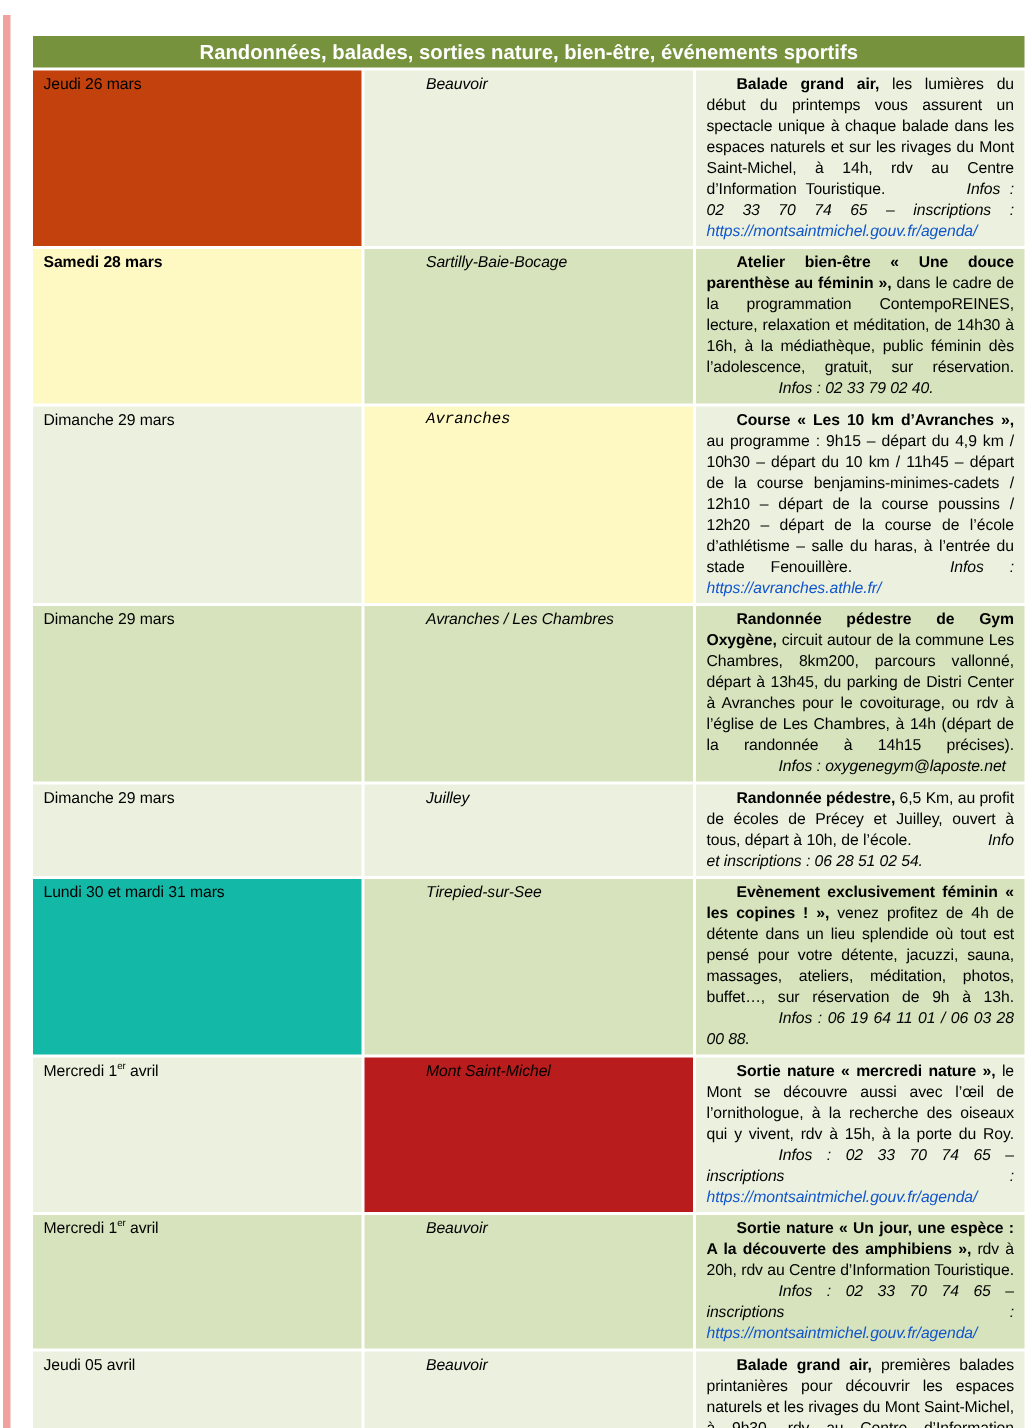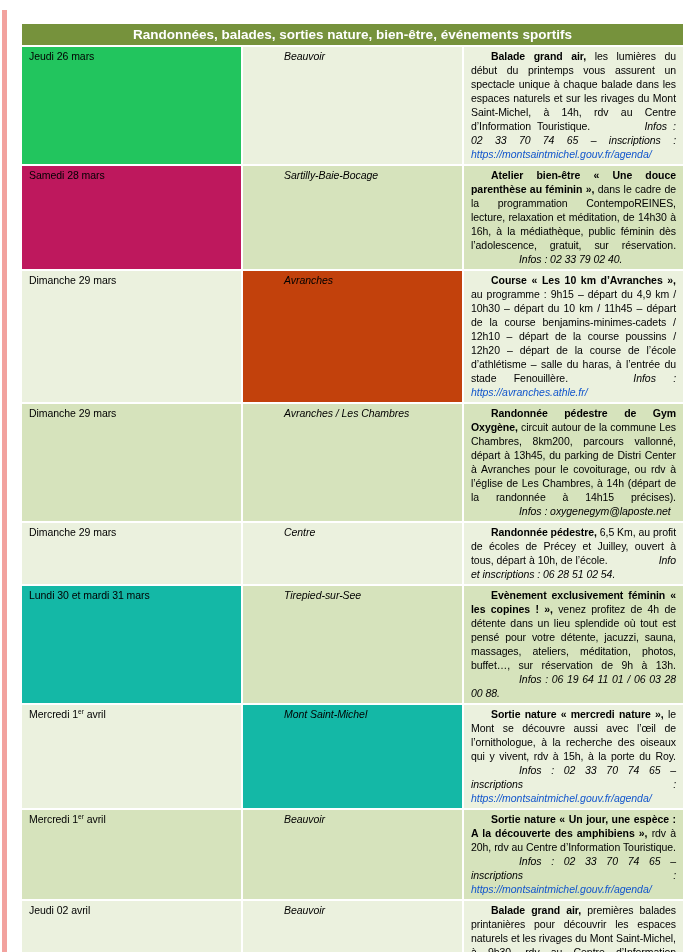--- a/index.html
+++ b/index.html
@@ -63,61 +63,61 @@
 <div class="page">
   <div class="edge-stripe" style="background: rgb(242, 162, 158);"></div>
   <div class="content">
     <div id="sections-host">
         <table class="event-table">
           <tbody>
             <tr>
               <td colspan="3" class="section-header" style="background: rgb(118, 146, 60);">Randonnées, balades, sorties nature, bien-être, événements sportifs</td>
             </tr>
             <tr>
-              <td class="cell date-cell" style="background: #22c55e; margin-top: 46px;"><span class="seg-r">Jeudi 26 mars</span></td>
+              <td class="cell date-cell" style="background: #c2410c; margin-top: 46px;"><span class="seg-r">Jeudi 26 mars</span></td>
               <td class="cell loc-cell" style="background: rgb(235, 241, 222);">Beauvoir</td>
               <td class="cell desc-cell" style="background: rgb(235, 241, 222);"><span class="seg-b">Balade grand air,</span><span class="seg-r"> les lumières du début du printemps vous assurent un spectacle unique à chaque balade dans les espaces naturels et sur les rivages du Mont Saint-Michel, à 14h, rdv au Centre d’Information Touristique. </span><span class="seg-i">Infos : 02 33 70 74 65 – inscriptions : </span><a class="seg-l" style="color: rgb(17, 85, 204);">https://montsaintmichel.gouv.fr/agenda/</a></td>
             </tr>
             <tr>
-              <td class="cell date-cell" style="background: #be185d;"><span class="seg-r">Samedi 28 mars</span></td>
+              <td class="cell date-cell" style="background: #fef9c3; font-weight: bold;"><span class="seg-r">Samedi 28 mars</span></td>
               <td class="cell loc-cell" style="background: rgb(214, 227, 188); margin-left: 20px;">Sartilly-Baie-Bocage</td>
               <td class="cell desc-cell" style="background: rgb(214, 227, 188);"><span class="seg-b">Atelier bien-être « Une douce parenthèse au féminin »,</span><span class="seg-r"> dans le cadre de la programmation ContempoREINES, lecture, relaxation et méditation, de 14h30 à 16h, à la médiathèque, public féminin dès l’adolescence, gratuit, sur réservation. </span><span class="seg-i">Infos : 02 33 79 02 40.</span></td>
             </tr>
             <tr>
               <td class="cell date-cell" style="background: rgb(235, 241, 222);"><span class="seg-r">Dimanche 29 mars</span></td>
-              <td class="cell loc-cell" style="background: #c2410c;">Avranches</td>
+              <td class="cell loc-cell" style="background: #fef9c3; font-family: Liberation Mono, monospace;">Avranches</td>
               <td class="cell desc-cell" style="background: rgb(235, 241, 222);"><span class="seg-b">Course « Les 10 km d’Avranches »,</span><span class="seg-r"> au programme : 9h15 – départ du 4,9 km / 10h30 – départ du 10 km / 11h45 – départ de la course benjamins-minimes-cadets / 12h10 – départ de la course poussins / 12h20 – départ de la course de l’école d’athlétisme – salle du haras, à l’entrée du stade Fenouillère. </span><span class="seg-i">Infos : </span><a class="seg-l" style="color: rgb(17, 85, 204);">https://avranches.athle.fr/</a></td>
             </tr>
             <tr>
               <td class="cell date-cell" style="background: rgb(214, 227, 188);"><span class="seg-r">Dimanche 29 mars</span></td>
               <td class="cell loc-cell" style="background: rgb(214, 227, 188); margin-left: 31px;">Avranches / Les Chambres</td>
               <td class="cell desc-cell" style="background: rgb(214, 227, 188);"><span class="seg-b">Randonnée pédestre de Gym Oxygène,</span><span class="seg-r"> circuit autour de la commune Les Chambres, 8km200, parcours vallonné, départ à 13h45, du parking de Distri Center à Avranches pour le covoiturage, ou rdv à l’église de Les Chambres, à 14h (départ de la randonnée à 14h15 précises). </span><span class="seg-i">Infos : oxygenegym@laposte.net</span></td>
             </tr>
             <tr>
               <td class="cell date-cell" style="background: rgb(235, 241, 222);"><span class="seg-r">Dimanche 29 mars</span></td>
-              <td class="cell loc-cell" style="background: rgb(235, 241, 222);">Centre</td>
+              <td class="cell loc-cell" style="background: rgb(235, 241, 222);">Juilley</td>
               <td class="cell desc-cell" style="background: rgb(235, 241, 222);"><span class="seg-b">Randonnée pédestre,</span><span class="seg-r"> 6,5 Km, au profit de écoles de Précey et Juilley, ouvert à tous, départ à 10h, de l’école. </span><span class="seg-i">Info et inscriptions : 06 28 51 02 54.</span></td>
             </tr>
             <tr>
               <td class="cell date-cell" style="background: #14b8a6;"><span class="seg-r">Lundi 30 et mardi 31 mars</span></td>
               <td class="cell loc-cell" style="background: rgb(214, 227, 188);">Tirepied-sur-See</td>
               <td class="cell desc-cell" style="background: rgb(214, 227, 188);"><span class="seg-b">Evènement exclusivement féminin « les copines ! »,</span><span class="seg-r"> venez profitez de 4h de détente dans un lieu splendide où tout est pensé pour votre détente, jacuzzi, sauna, massages, ateliers, méditation, photos, buffet…, sur réservation de 9h à 13h. </span><span class="seg-i">Infos : 06 19 64 11 01 / 06 03 28 00 88.</span></td>
             </tr>
             <tr>
               <td class="cell date-cell" style="background: rgb(235, 241, 222);"><span class="seg-r">Mercredi 1</span><span class="seg-sup">er</span><span class="seg-r"> avril</span></td>
-              <td class="cell loc-cell" style="background: #14b8a6;">Mont Saint-Michel</td>
+              <td class="cell loc-cell" style="background: #b91c1c;">Mont Saint-Michel</td>
               <td class="cell desc-cell" style="background: rgb(235, 241, 222);"><span class="seg-b">Sortie nature « mercredi nature »,</span><span class="seg-r"> le Mont se découvre aussi avec l’œil de l’ornithologue, à la recherche des oiseaux qui y vivent, rdv à 15h, à la porte du Roy. </span><span class="seg-i">Infos : 02 33 70 74 65 – inscriptions : </span><a class="seg-l" style="color: rgb(17, 85, 204);">https://montsaintmichel.gouv.fr/agenda/</a></td>
             </tr>
             <tr>
               <td class="cell date-cell" style="background: rgb(214, 227, 188);"><span class="seg-r">Mercredi 1</span><span class="seg-sup">er</span><span class="seg-r"> avril</span></td>
               <td class="cell loc-cell" style="background: rgb(214, 227, 188);">Beauvoir</td>
               <td class="cell desc-cell" style="background: rgb(214, 227, 188);"><span class="seg-b">Sortie nature « Un jour, une espèce : A la découverte des amphibiens »,</span><span class="seg-r"> rdv à 20h, rdv au Centre d’Information Touristique. </span><span class="seg-i">Infos : 02 33 70 74 65 – inscriptions : </span><a class="seg-l" style="color: rgb(17, 85, 204);">https://montsaintmichel.gouv.fr/agenda/</a></td>
             </tr>
             <tr>
-              <td class="cell date-cell" style="background: rgb(235, 241, 222);"><span class="seg-r">Jeudi 02 avril</span></td>
+              <td class="cell date-cell" style="background: rgb(235, 241, 222);"><span class="seg-r">Jeudi 05 avril</span></td>
               <td class="cell loc-cell" style="background: rgb(235, 241, 222);">Beauvoir</td>
               <td class="cell desc-cell" style="background: rgb(235, 241, 222);"><span class="seg-b">Balade grand air,</span><span class="seg-r"> premières balades printanières pour découvrir les espaces naturels et les rivages du Mont Saint-Michel, à 9h30, rdv au Centre d’Information Touristique. </span><span class="seg-i">Infos : 02 33 70 74 65 – inscriptions : </span><a class="seg-l" style="color: rgb(17, 85, 204);">https://montsaintmichel.gouv.fr/agenda/</a></td>
             </tr>
           </tbody>
         </table>
       </div>
 
   </div>
 </div>
 

